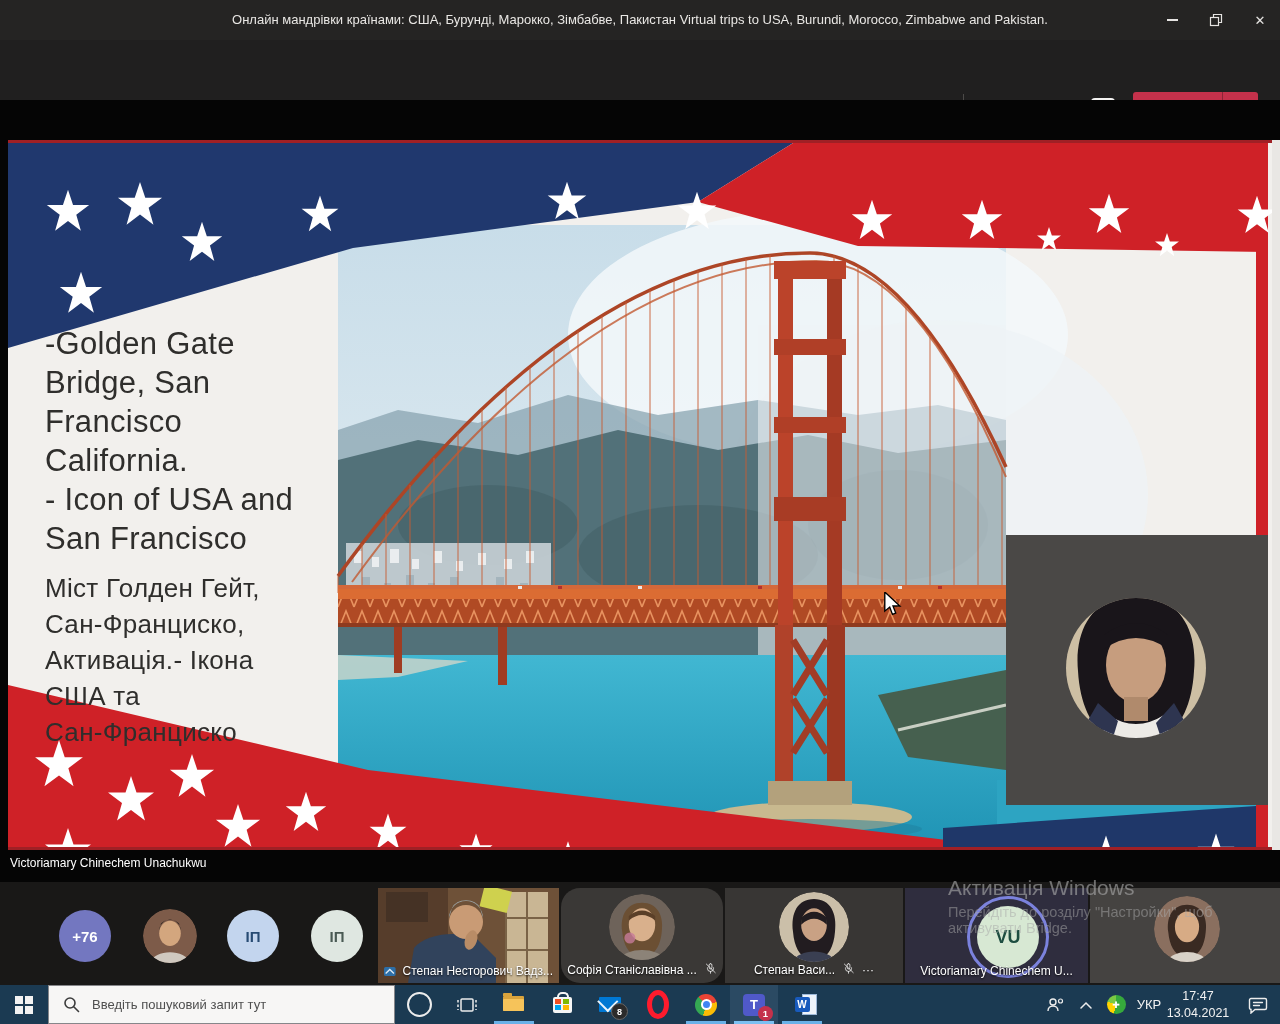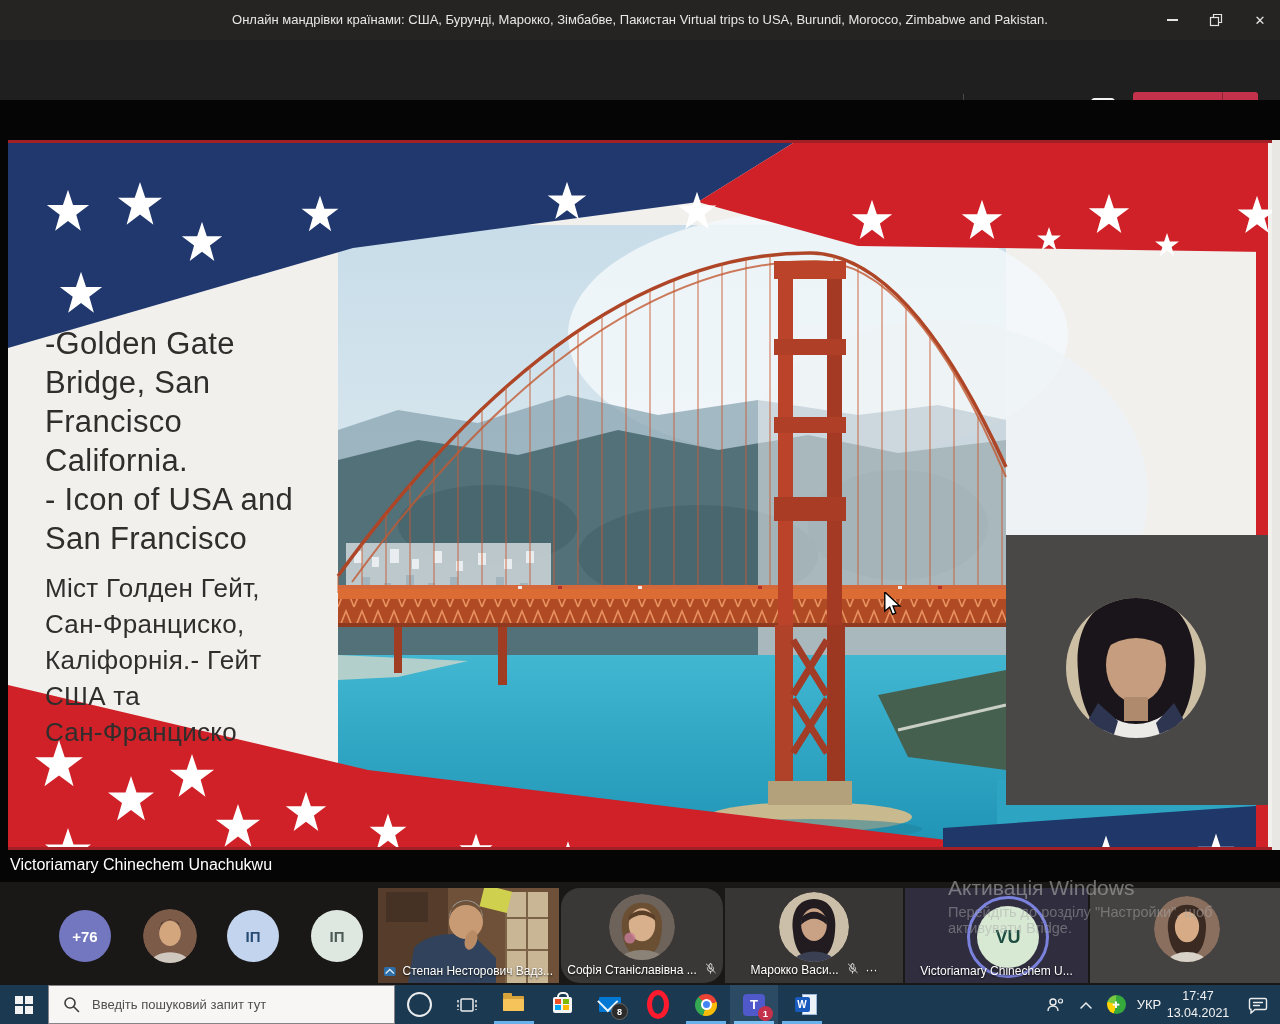--- a/index.html
+++ b/index.html
@@ -29,21 +29,21 @@
     border-left:1px solid rgba(0,0,0,.28);display:flex;align-items:center;justify-content:center;}
 
   
   .shared{left:0;top:100px;width:1280px;height:782px;background:#050505;}
   .slide{left:8px;top:40px;width:1264px;height:710px;background:#f2f0ed;overflow:hidden;}
   .edge-strip{left:1272px;top:40px;width:8px;height:710px;background:#e9e7e4;}
   .slide-text{color:#2f2e2c;white-space:pre-line;letter-spacing:.3px;}
   .en-text{left:37px;top:184px;width:310px;font-size:31px;line-height:39px;}
   .uk-text{left:37px;top:430px;width:310px;font-size:26px;line-height:36px;}
   .inset-video{left:998px;top:395px;width:262px;height:270px;background:#4a4846;}
-  .presenter-label{left:10px;top:756px;color:#fff;font-size:16px;}
+  .presenter-label{left:10px;top:756px;color:#fff;font-size:12px;}
   .cursor{left:876px;top:452px;width:18px;height:26px;}
 
   
   .filmstrip{left:0;top:882px;width:1280px;height:103px;background:#191817;}
   .circle-badge{width:52px;height:52px;border-radius:50%;display:flex;align-items:center;justify-content:center;
     font-size:15px;font-weight:bold;}
   .tile{top:6px;height:95px;overflow:hidden;}
   .tile-label-row{position:absolute;left:0;right:0;bottom:5px;display:flex;align-items:center;gap:7px;
     padding:0 6px;color:#fff;font-size:12px;text-shadow:0 1px 2px rgba(0,0,0,.85);white-space:nowrap;}
   .mic-muted svg{stroke:#fff;fill:none;stroke-width:1.3;stroke-linecap:round;}
@@ -335,21 +335,21 @@
       </svg>
 
       <div class="abs slide-text en-text">-Golden Gate
 Bridge, San
 Francisco
 California.
 - Icon of USA and
 San Francisco</div>
       <div class="abs slide-text uk-text">Міст Голден Гейт,
 Сан-Франциско,
-Каліфорнія.- Гейт
+Активація.- Ікона
 США та
 Сан-Франциско</div>
 
       
       <div class="abs inset-video">
         <svg width="262" height="270" viewBox="0 0 262 270">
           <defs>
               <clipPath id="avclip">
                 <circle cx="130" cy="133" r="70"></circle>
               </clipPath>
@@ -445,21 +445,21 @@
       <span class="av-circle abs" style="left:54px;top:4px;width:70px;height:70px;">
         <svg width="70" height="70" viewBox="0 0 60 60">
           <circle cx="30" cy="30" r="30" fill="#cbbfa9"></circle>
           <path d="M30,6 C16,6 10,18 12,34 C13,47 18,55 24,57 L36,57 C42,55 47,47 48,34 C50,18 44,6 30,6 Z" fill="#221c20"></path>
           <ellipse cx="30" cy="28" rx="11" ry="14" fill="#c9a184"></ellipse>
           <path d="M19,22 Q30,12 41,22 L41,28 Q30,18 19,28 Z" fill="#221c20"></path>
           <path d="M12,60 C16,48 44,48 48,60 Z" fill="#3a3f52"></path>
         </svg>
       </span>
       <div class="tile-label-row" style="justify-content:center;">
-        <span>Марокко Васи...</span>
+        <span>Степан Васи...</span>
         <span class="mic-muted">
           <svg width="13" height="13" viewBox="0 0 22 22">
               <rect x="8.6" y="2.8" width="4.8" height="9" rx="2.4"></rect>
               <path d="M5.8,9.8v1a5.2,5.2 0 0 0 10.4,0v-1M11,16.2v2.8"></path>
               <path d="M4,3.5l15,14.5"></path>
             </svg>
         </span>
         <span>···</span>
       </div>
     </div>

